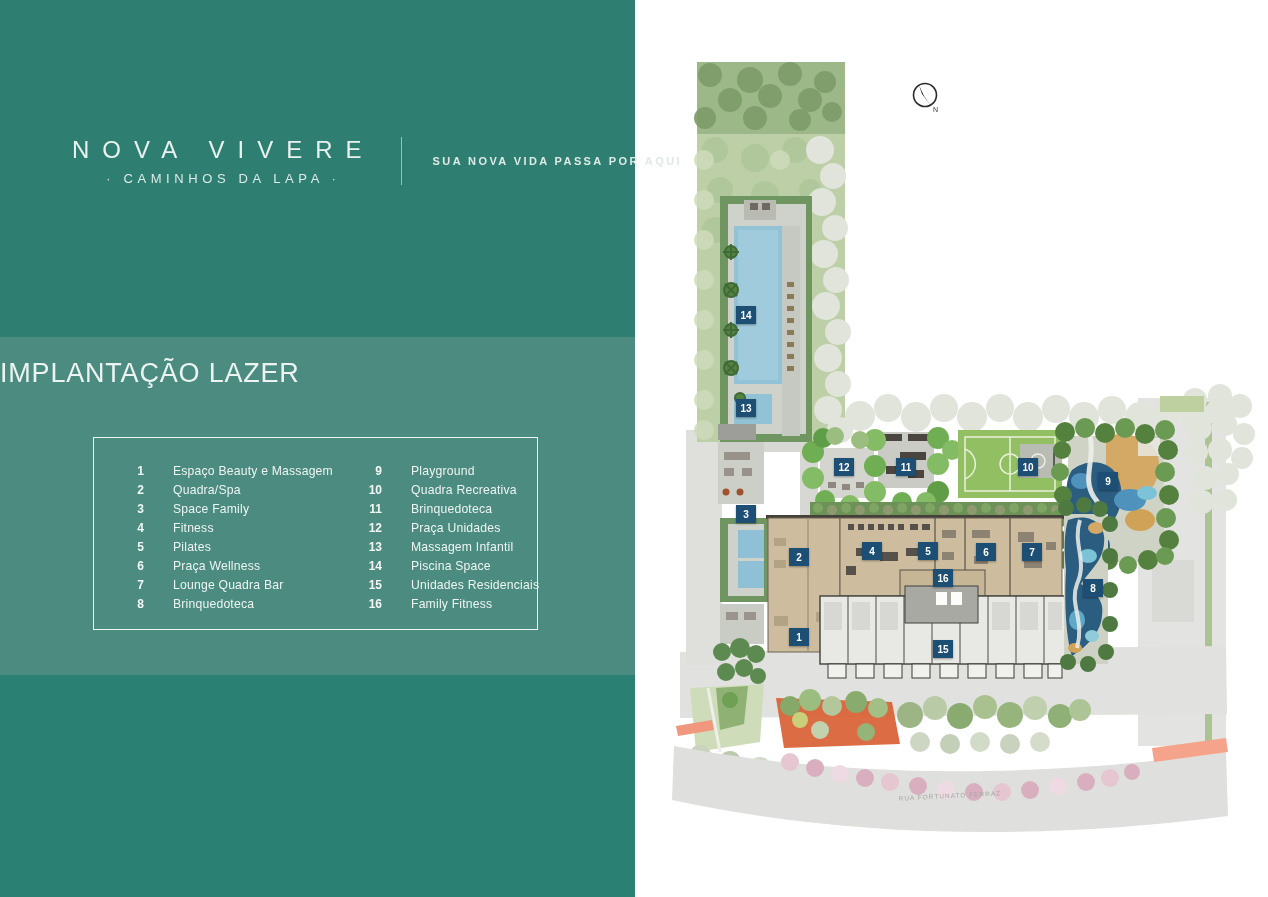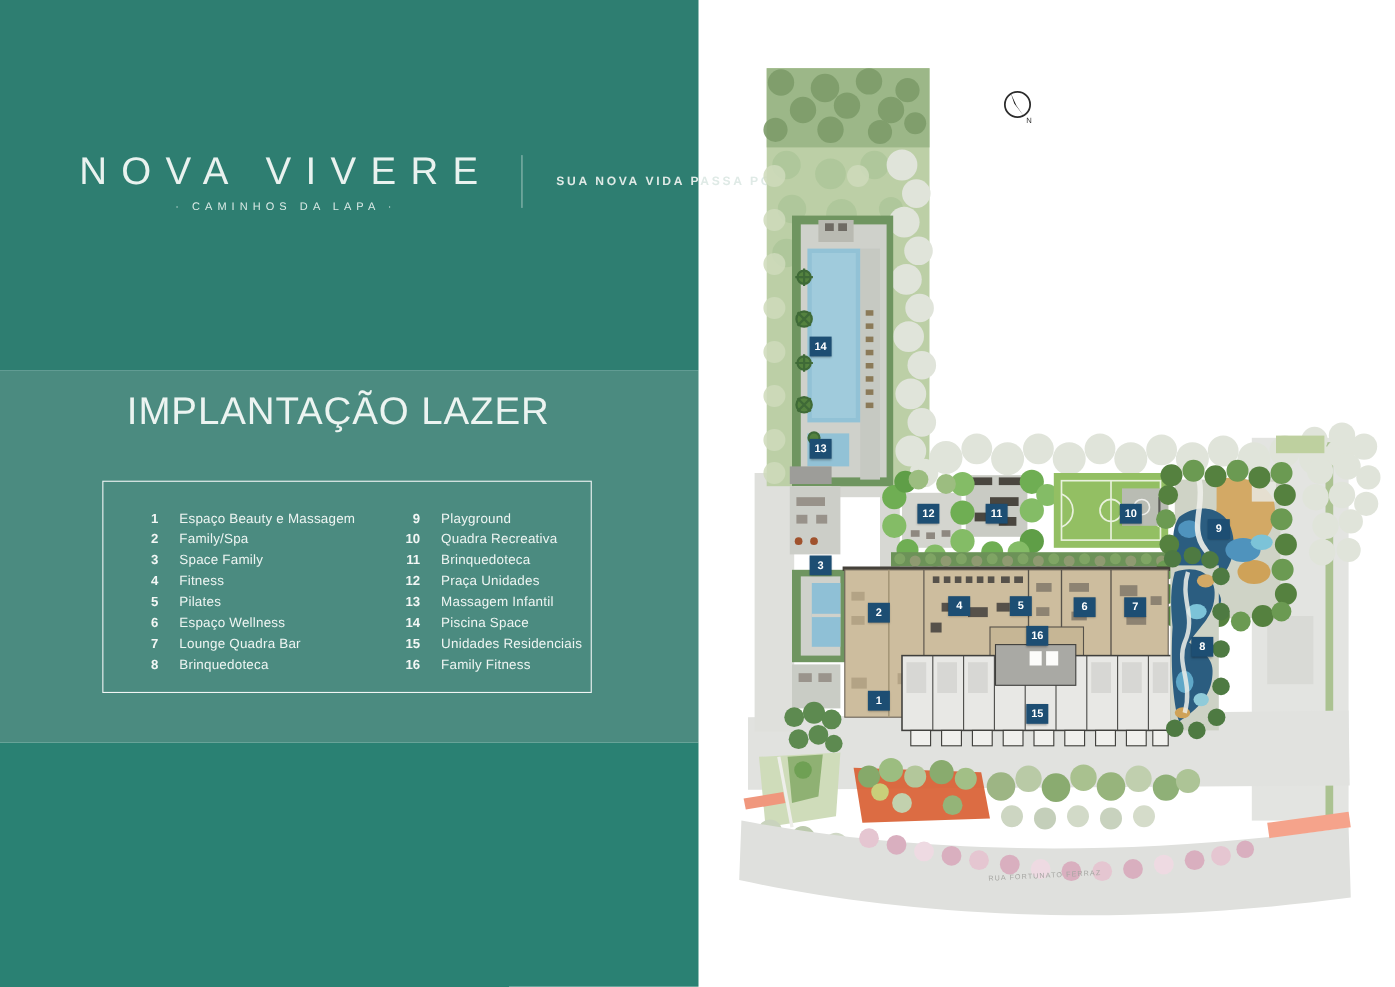--- a/index.html
+++ b/index.html
@@ -7,36 +7,36 @@
        font-family:"Liberation Sans",sans-serif;-webkit-font-smoothing:antialiased;}
 
   
   .panel{position:absolute;left:0;top:0;width:635px;height:897px;}
   .panel .band-top{position:absolute;left:0;top:0;width:100%;height:337px;background:#2e7e71;}
   .panel .band-mid{position:absolute;left:0;top:337px;width:100%;height:338px;background:#4b8b80;}
   .panel .band-bot{position:absolute;left:0;top:675px;width:100%;height:222px;background:#2a8173;}
 
   .brand-row{position:absolute;left:72px;top:136px;display:flex;align-items:center;}
   .brand-col{text-align:center;}
-  .brand-name{font-size:35px;font-weight:300;letter-spacing:13px;color:#e9f2ef;white-space:nowrap;}
-  .brand-sub{margin-top:7px;font-size:10px;font-weight:400;letter-spacing:4.6px;color:#dcebe7;white-space:nowrap;}
+  .brand-name{font-size:24px;font-weight:300;letter-spacing:13px;color:#e9f2ef;white-space:nowrap;}
+  .brand-sub{margin-top:7px;font-size:13px;font-weight:400;letter-spacing:4.6px;color:#dcebe7;white-space:nowrap;}
   .brand-divider{width:1px;height:48px;background:rgba(235,244,241,.55);margin:0 31px 0 26px;}
   .brand-tagline{font-size:11px;font-weight:700;letter-spacing:2.4px;color:#dfeae6;white-space:nowrap;}
 
-  .page-title{position:absolute;left:0;top:356px;width:615px;text-align:center;
-              color:#ecf4f1;font-size:35px;font-weight:400;letter-spacing:.8px;line-height:35px;}
+  .page-title{position:absolute;left:0;top:356px;width:615px;text-align:left;
+              color:#ecf4f1;font-size:27px;font-weight:400;letter-spacing:.8px;line-height:35px;}
 
   .legend-box{position:absolute;left:93px;top:437px;width:445px;height:193px;
               border:1.5px solid rgba(255,255,255,.92);box-sizing:border-box;}
   .legend-col{position:absolute;top:26px;}
   #legend-col-1{left:32px;}
   #legend-col-2{left:270px;}
   .legend-row{display:flex;align-items:baseline;height:19px;}
   .legend-row .ln{display:inline-block;width:18px;text-align:right;font-size:12px;font-weight:700;color:#f2f7f5;}
-  .legend-row .ll{margin-left:19px;font-size:12.2px;font-weight:400;color:#eef5f2;letter-spacing:.2px;white-space:nowrap;}
+  .legend-row .ll{margin-left:29px;font-size:12.2px;font-weight:400;color:#eef5f2;letter-spacing:.2px;white-space:nowrap;}
 
   
   .plan{position:absolute;left:660px;top:0;width:608px;height:897px;}
   .plan svg{position:absolute;left:0;top:0;}
   .marker{position:absolute;width:20px;height:18px;background:#1d4e73;color:#fff;
           font-size:10px;font-weight:700;display:flex;align-items:center;justify-content:center;
           transform:translate(-50%,-50%);box-shadow:0 1px 2px rgba(0,0,0,.35);}
 </style>
 </head>
 <body>
@@ -60,37 +60,37 @@
   </div>
 
   <div class="legend-box">
     <div class="legend-col" id="legend-col-1">
         <div class="legend-row">
           <span class="ln">1</span>
           <span class="ll">Espaço Beauty e Massagem</span>
         </div>
         <div class="legend-row">
           <span class="ln">2</span>
-          <span class="ll">Family/Spa</span>
+          <span class="ll">Quadra/Spa</span>
         </div>
         <div class="legend-row">
           <span class="ln">3</span>
           <span class="ll">Space Family</span>
         </div>
         <div class="legend-row">
           <span class="ln">4</span>
           <span class="ll">Fitness</span>
         </div>
         <div class="legend-row">
           <span class="ln">5</span>
           <span class="ll">Pilates</span>
         </div>
         <div class="legend-row">
           <span class="ln">6</span>
-          <span class="ll">Espaço Wellness</span>
+          <span class="ll">Praça Wellness</span>
         </div>
         <div class="legend-row">
           <span class="ln">7</span>
           <span class="ll">Lounge Quadra Bar</span>
         </div>
         <div class="legend-row">
           <span class="ln">8</span>
           <span class="ll">Brinquedoteca</span>
         </div>
       </div>

